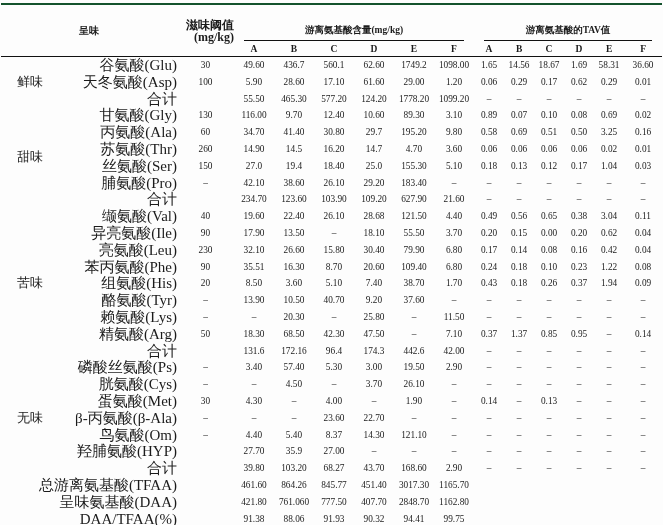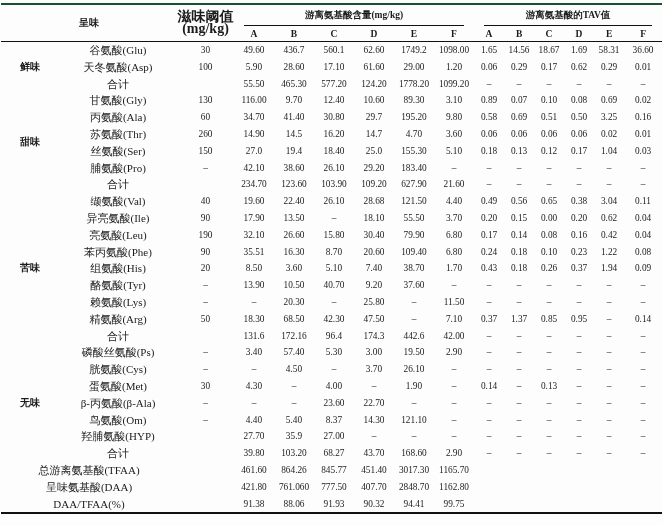--- a/index.html
+++ b/index.html
@@ -11,33 +11,33 @@
   .wrap { padding:3px 1px 0 1px; }
   table {
     width:661px; border-collapse:collapse; table-layout:fixed;
     border-top:2px solid #14532d; border-bottom:2px solid #111;
     font-size:9.5px;
     border-radius:18px;
   }
   thead { border-bottom:1px solid #111; }
   thead th { font-weight:bold; padding:0; text-align:center; vertical-align:middle; }
   th.corner { font-size:10px; }
-  th.thr-head { line-height:12px; font-size:14px; }
-  th.spanner { vertical-align:top; padding-top:3px; }
+  th.thr-head { line-height:12px; font-size:12px;text-align:right; }
+  th.spanner { vertical-align:top; padding-top:18px; }
   th.spanner .spanlabel {
     display:block; margin:0 10px; padding:1px 0 3px;
     border-bottom:1px solid #111; font-size:9.5px;
   }
   tr.subhead th { height:15px; font-size:9.5px; font-weight:bold; }
   td {
     text-align:center; padding:0; height:16.8px; line-height:16.8px;
     white-space:nowrap; overflow:hidden; font-size:9.3px;
   }
-  td.taste { vertical-align:middle; font-size:10px;font-weight:bold; }
-  td.aname { font-size:11px; }
+  td.taste { vertical-align:middle; font-size:13px; }
+  td.aname { font-size:15px;text-align:right; }
   td.num { letter-spacing:0; }
 </style>
 </head>
 <body>
 
 <div class="wrap">
   <table>
     <colgroup>
       <col style="width:58px">
         <col style="width:118px">
@@ -259,21 +259,21 @@
           <td class="num">3.70</td>
           <td class="num">0.20</td>
           <td class="num">0.15</td>
           <td class="num">0.00</td>
           <td class="num">0.20</td>
           <td class="num">0.62</td>
           <td class="num">0.04</td>
         </tr>
         <tr>
           <td class="aname">亮氨酸(Leu)</td>
-          <td class="thr">190</td>
+          <td class="thr">230</td>
           <td class="num">32.10</td>
           <td class="num">26.60</td>
           <td class="num">15.80</td>
           <td class="num">30.40</td>
           <td class="num">79.90</td>
           <td class="num">6.80</td>
           <td class="num">0.17</td>
           <td class="num">0.14</td>
           <td class="num">0.08</td>
           <td class="num">0.16</td>

